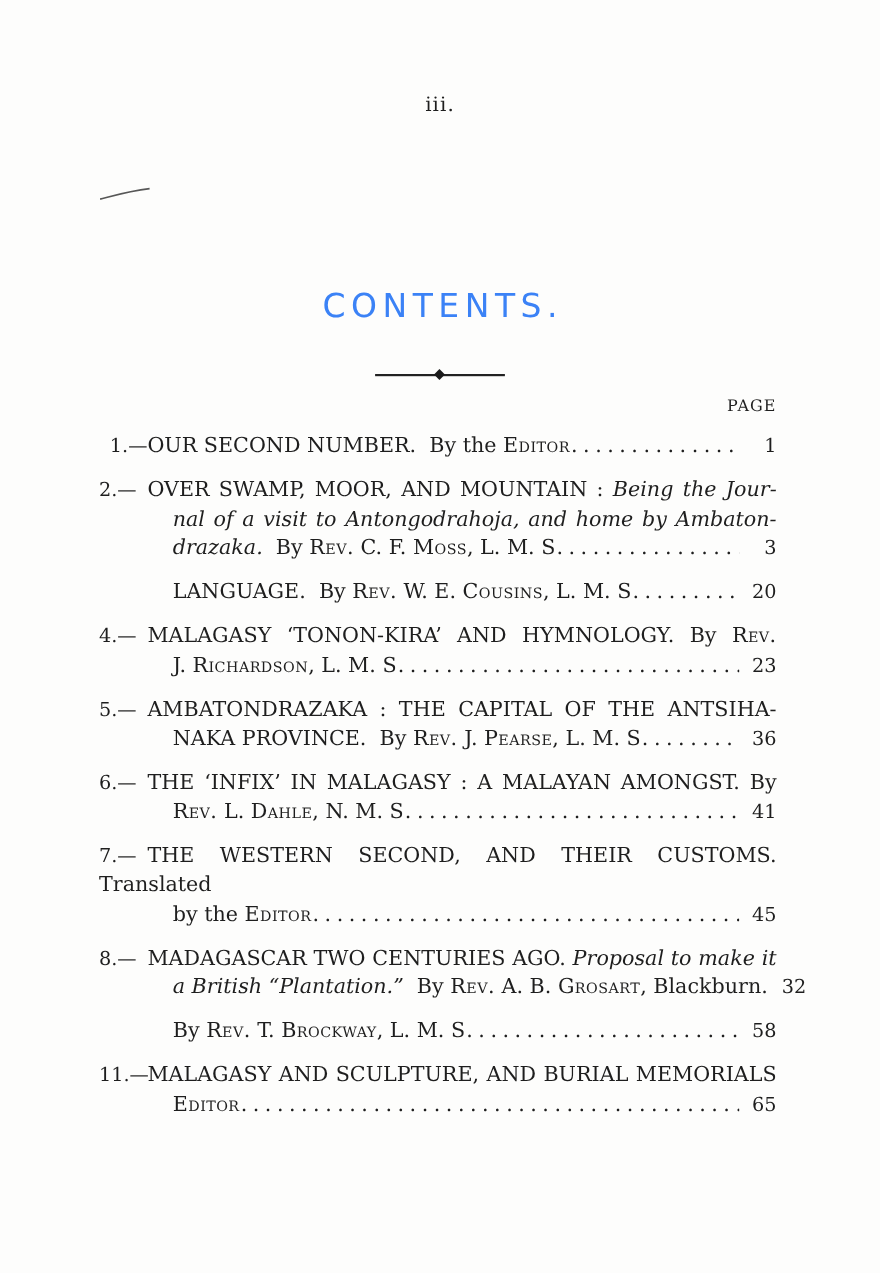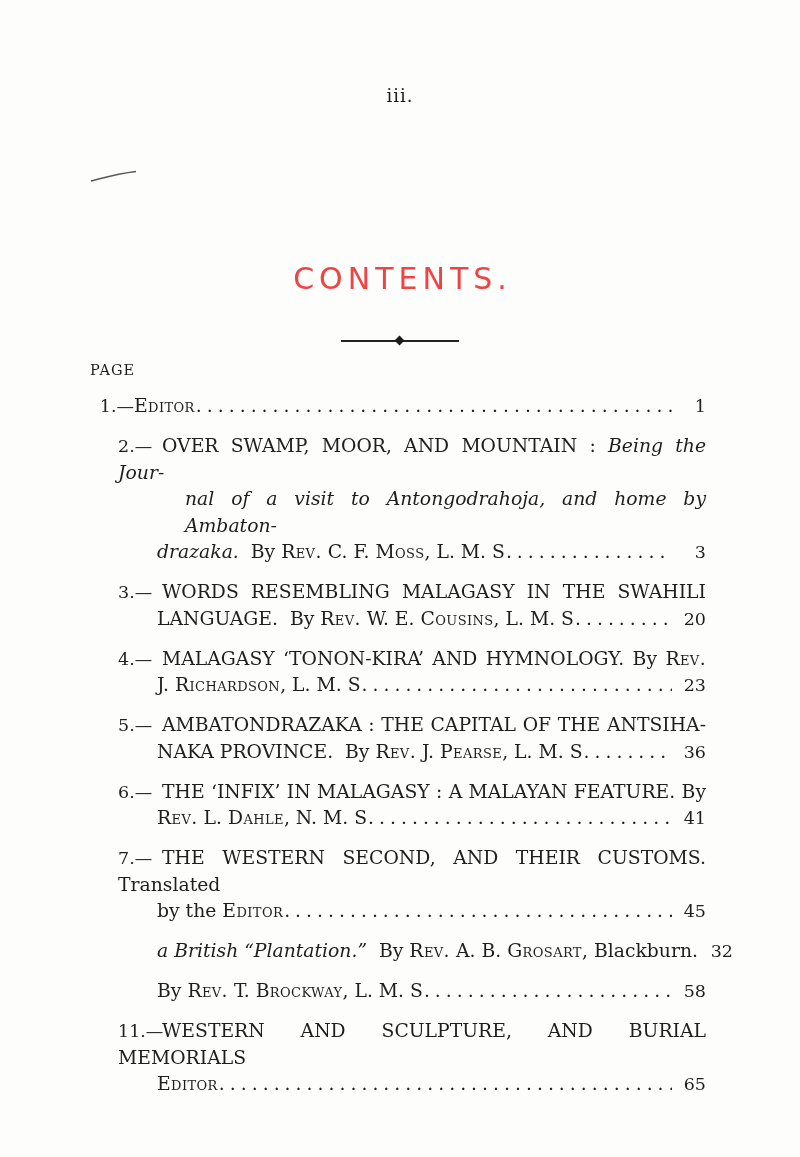--- a/index.html
+++ b/index.html
@@ -29,21 +29,21 @@
   
   .title{
     margin:156px 0 0 0;
     font-family:"DejaVu Sans","Liberation Sans",sans-serif;
     font-weight:400;
     font-size:30px;
     line-height:34px;
     letter-spacing:5px;
     text-indent:5px;
     text-align:center;
-    color:#ef4444;
+    color:#3b82f6;
   }
   
   .divider{
     position:relative;
     width:118px;height:10px;
     margin:40px auto 0 auto;
   }
   .divider .rule{
     position:absolute;left:0;right:0;top:4px;
     height:1.6px;background:#222;
@@ -54,38 +54,38 @@
     margin-left:-4px;
     background:#1b1b1b;
     transform:rotate(45deg);
   }
   
   .content{
     margin:16px 0 0 90px;
     width:616px;
   }
   .page-label{
+    text-align:right;
     font-size:14.5px;
     line-height:16px;
     letter-spacing:1px;
     font-variant:small-caps;
   }
   .toc{margin-top:15px;}
   .entry{margin-bottom:13.5px;}
   .entry:last-child{margin-bottom:0;}
   .line{
     font-size:18.8px;
     line-height:26.5px;
   }
   
   .line.just{
     text-align:justify;
     text-align-last:justify;
     text-justify:inter-word;
-    margin-left:28px;
   }
   
   .line.cont{padding-left:67px;}
   
   .line.last{
     display:flex;
     align-items:baseline;
   }
   .line.last .seg{white-space:pre;}
   .num{
@@ -133,41 +133,41 @@
     <span class="rule"></span>
     <span class="diamond"></span>
   </div>
 
   <div class="content">
     <div class="page-label">PAGE</div>
     <div id="toc" class="toc">
         <div class="entry">
           <div class="line last first">
             <span class="num">1.—</span>
+            <span class="seg">OUR SECOND NUMBER.  By the </span>
             <span class="seg sc">Editor</span>
             <span class="leader"></span>
             <span class="pagenum">1</span>
           </div>
         </div>
         <div class="entry">
           <div class="line just first"><span class="num">2.—</span><span class="seg">OVER SWAMP, MOOR, AND MOUNTAIN : </span><span class="seg i">Being the Jour-</span></div>
           <div class="line just cont"><span class="seg i">nal of a visit to Antongodrahoja, and home by Ambaton-</span></div>
           <div class="line last cont">
             <span class="seg i">drazaka.</span>
             <span class="seg">  By </span>
             <span class="seg sc">Rev.</span>
             <span class="seg"> C. F. </span>
             <span class="seg sc">Moss</span>
             <span class="seg">, L. M. S</span>
             <span class="leader"></span>
             <span class="pagenum">3</span>
           </div>
         </div>
         <div class="entry">
-          <div class="line just first"><span class="num">3.—</span><span class="seg">WORDS RESEMBLING MALAGASY IN THE SWAHILI</span></div>
           <div class="line last cont">
             <span class="seg">LANGUAGE.  By </span>
             <span class="seg sc">Rev.</span>
             <span class="seg"> W. E. </span>
             <span class="seg sc">Cousins</span>
             <span class="seg">, L. M. S</span>
             <span class="leader"></span>
             <span class="pagenum">20</span>
           </div>
         </div>
@@ -187,40 +187,41 @@
             <span class="seg">NAKA PROVINCE.  By </span>
             <span class="seg sc">Rev.</span>
             <span class="seg"> J. </span>
             <span class="seg sc">Pearse</span>
             <span class="seg">, L. M. S</span>
             <span class="leader"></span>
             <span class="pagenum">36</span>
           </div>
         </div>
         <div class="entry">
-          <div class="line just first"><span class="num">6.—</span><span class="seg">THE ‘INFIX’ IN MALAGASY : A MALAYAN FEATURE.  By</span></div>
+          <div class="line just first"><span class="num">6.—</span><span class="seg">THE ‘INFIX’ IN MALAGASY : A MALAYAN AMONGST.  By</span></div>
           <div class="line last cont">
             <span class="seg sc">Rev.</span>
             <span class="seg"> L. </span>
             <span class="seg sc">Dahle</span>
             <span class="seg">, N. M. S</span>
             <span class="leader"></span>
             <span class="pagenum">41</span>
           </div>
         </div>
         <div class="entry">
           <div class="line just first"><span class="num">7.—</span><span class="seg">THE WESTERN SECOND, AND THEIR CUSTOMS.  Translated</span></div>
           <div class="line last cont">
             <span class="seg">by the </span>
             <span class="seg sc">Editor</span>
             <span class="leader"></span>
             <span class="pagenum">45</span>
           </div>
         </div>
         <div class="entry">
+          <div class="line just first"><span class="num">8.—</span><span class="seg">MADAGASCAR TWO CENTURIES AGO. </span><span class="seg i">Proposal to make it</span></div>
           <div class="line last cont">
             <span class="seg i">a British “Plantation.”</span>
             <span class="seg">  By </span>
             <span class="seg sc">Rev.</span>
             <span class="seg"> A. B. </span>
             <span class="seg sc">Grosart</span>
             <span class="seg">, Blackburn.</span>
             <span class="leader blank"></span>
             <span class="pagenum">32</span>
           </div>
@@ -230,21 +231,21 @@
             <span class="seg">By </span>
             <span class="seg sc">Rev.</span>
             <span class="seg"> T. </span>
             <span class="seg sc">Brockway</span>
             <span class="seg">, L. M. S</span>
             <span class="leader"></span>
             <span class="pagenum">58</span>
           </div>
         </div>
         <div class="entry">
-          <div class="line just first"><span class="num">11.—</span><span class="seg">WESTERN AND SCULPTURE, AND BURIAL MEMORIALS</span></div>
+          <div class="line just first"><span class="num">11.—</span><span class="seg">MALAGASY AND SCULPTURE, AND BURIAL MEMORIALS</span></div>
           <div class="line last cont">
             <span class="seg sc">Editor</span>
             <span class="leader"></span>
             <span class="pagenum">65</span>
           </div>
         </div>
       </div>
   </div>
 
 </div>

